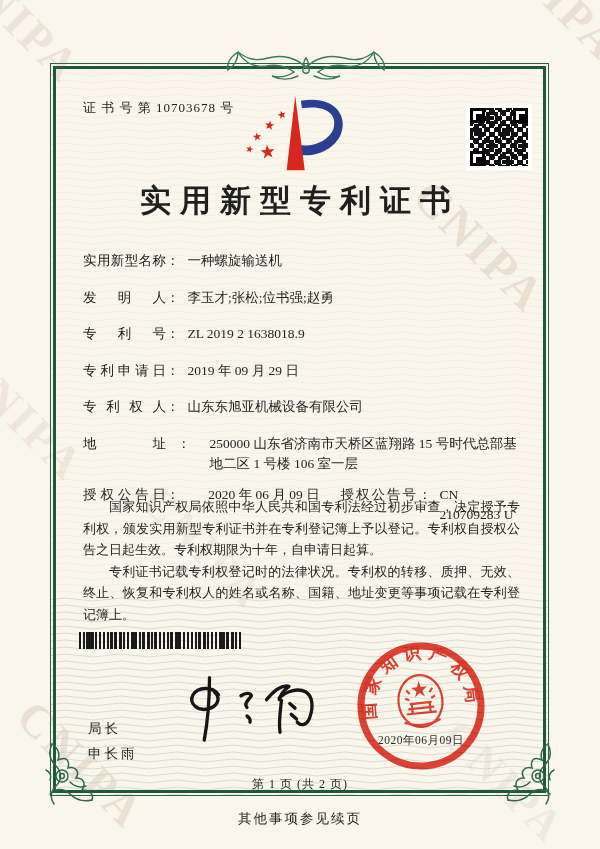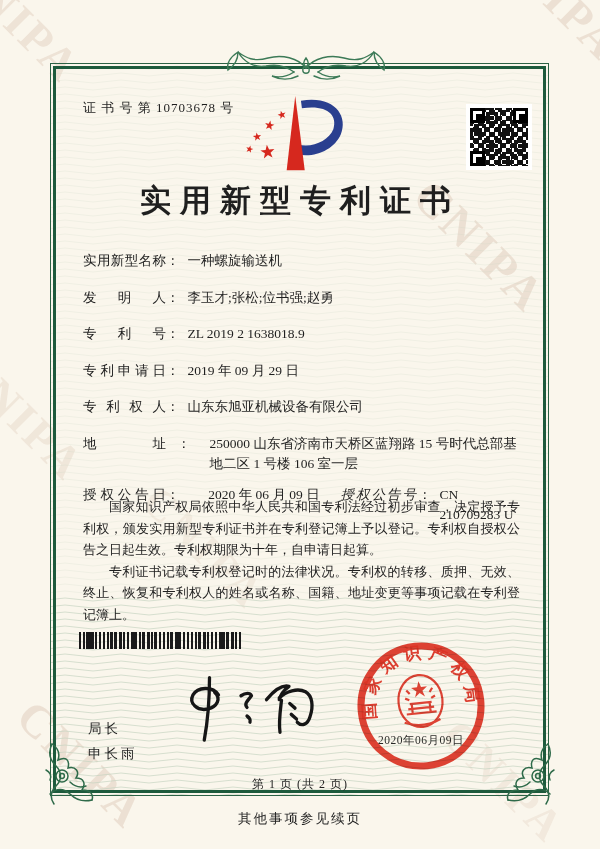--- a/index.html
+++ b/index.html
@@ -52,21 +52,21 @@
   }
   
   .fields{ position:absolute; left:83px; top:251px; width:437px; font-size:13.5px; z-index:3; }
   .frow{ margin-bottom:16.5px; line-height:20px; display:flex;justify-content:center; }
   .frow.addr{ margin-bottom:0;gap:11px; }
   .lab{ display:inline-block; width:83px; text-align:justify; text-align-last:justify; flex:none; }
   .colon{ flex:none; margin-right:8px; }
   .fval{ flex:1; }
   .grow{ display:flex; line-height:20px; margin-top:11px; }
   .gval{ flex:none; width:153px;text-align:center; }
-  .lab2{ flex:none; letter-spacing:2px;font-style:italic; }
+  .lab2{ flex:none; letter-spacing:2px; }
   
   .paras{ position:absolute; left:83px; top:496px; width:437px; z-index:3;
           font-size:13px; line-height:21.5px; text-align:justify; }
   .paras p{ text-indent:2em; }
   
   .barcode{
     position:absolute; left:79px; top:632px; width:162px; height:17px; z-index:3;
     background:
       repeating-linear-gradient(90deg,#1a1a1a 0 2px,transparent 2px 4px),
       repeating-linear-gradient(90deg,#1a1a1a 0 1px,transparent 1px 7px),

